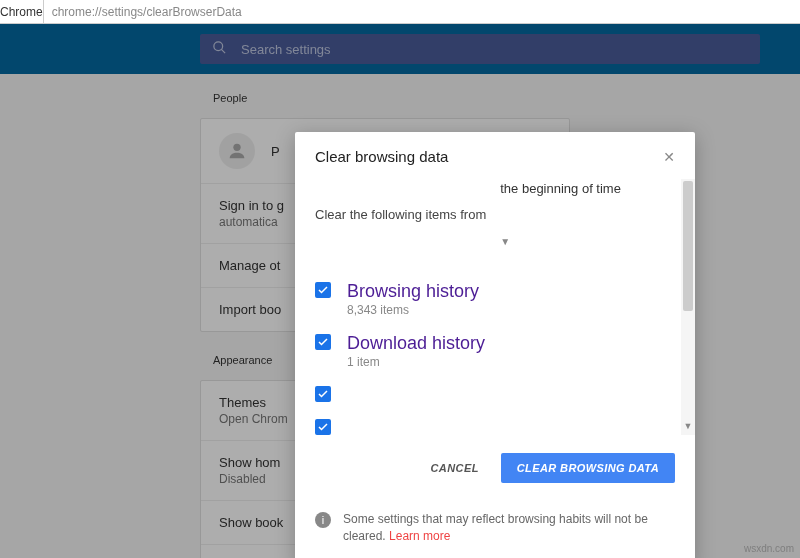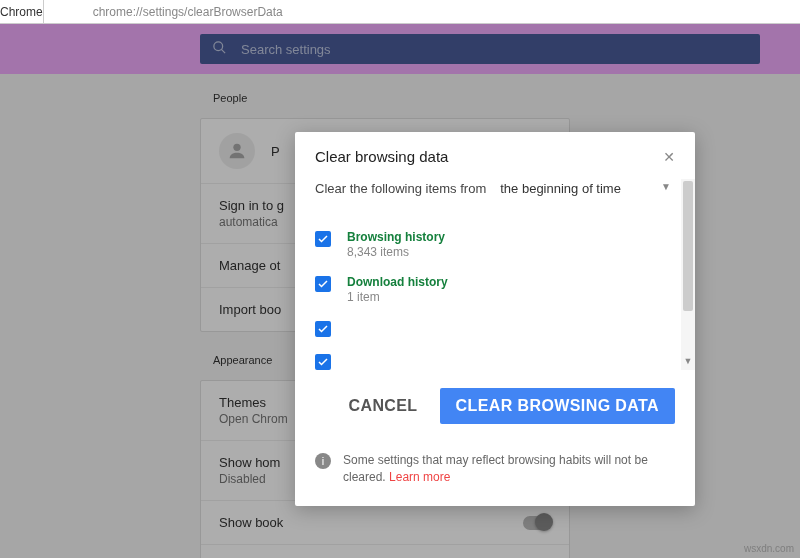--- a/index.html
+++ b/index.html
@@ -1,25 +1,25 @@
 <!DOCTYPE html>
 <html><head>
   <meta charset="utf-8">
   <style>
     * { margin: 0; padding: 0; box-sizing: border-box; font-family: Arial, sans-serif; }
     body { width: 800px; height: 558px; overflow: hidden; background: #f5f5f5; position: relative; }
     
     .addressbar { height: 24px; background: #fff; border-bottom: 1px solid #ccc; display: flex; align-items: center; font-size: 12px; }
     .addressbar .label { padding: 0 0; color: #333; border-right: 1px solid #ccc; height: 100%; display: flex; align-items: center; }
-    .addressbar .url { padding: 0 8px; color: #888; margin-left: 41px; }
+    .addressbar .url { padding: 0 8px; color: #888; }
     
     .page { position: relative; height: 534px; }
     .overlay { position: absolute; inset: 0; background: rgba(0,0,0,0.32); z-index: 5; }
     
-    .searchbar { height: 50px; background: #f0abfc; display: flex; align-items: center; padding-left: 200px; }
+    .searchbar { height: 50px; background: #0369a1; display: flex; align-items: center; padding-left: 200px; }
     .searchbar .input { background: #4A5C9A; height: 30px; width: 560px; border-radius: 2px; display: flex; align-items: center; padding: 0 12px; color: #BFC7E0; font-size: 13px; gap: 14px; }
     
     .content { padding: 18px 0 0 200px; width: 570px; }
     .section-title { font-size: 11px; color: #333; margin: 0 0 14px 13px; font-weight: normal; }
     
     .card { background: #fff; border: 1px solid #e0e0e0; border-radius: 2px; margin-bottom: 22px; }
     .row { padding: 14px 18px; border-bottom: 1px solid #eee; display: flex; align-items: center; justify-content: space-between; }
     .row:last-child { border-bottom: none; }
     .row .left { display: flex; align-items: center; gap: 16px; }
     .row .title { font-size: 13px; color: #333; }
@@ -36,31 +36,31 @@
     .dialog-header { display: flex; justify-content: space-between; align-items: center; padding: 16px 20px 14px; }
     .dialog-header h2 { font-size: 15px; font-weight: 400; color: #222; }
     .dialog-header .x { color: #888; cursor: pointer; font-size: 14px; }
     
     .dialog-body { padding: 0 20px 0 20px; position: relative; }
     .dialog-body .scroll { position:absolute; right:0; top:0; bottom:0; width:14px; background:#f5f5f5; }
     .dialog-body .scroll .thumb { position:absolute; left:2px; right:2px; top:2px; height:130px; background:#ccc; border-radius:2px; }
     .dialog-body .scroll .arr { position:absolute; left:0; right:0; height:14px; font-size:9px; text-align:center; color:#888; }
     
     .prompt-row { display: flex; align-items: center; gap: 14px; font-size: 13px; color: #444; margin-bottom: 24px; }
-    .time-select { display:flex; gap:40px; font-size:13px; color:#333; border-bottom: none; padding: 2px 0; }
+    .time-select { display:flex; gap:40px; font-size:13px; color:#333; border-bottom: none; padding: 2px 0; flex-direction: column; }
     .time-select .arrow { color:#888; font-size:10px; }
     
     .opt { display: flex; gap: 16px; padding: 8px 0; }
     .cb { width: 16px; height: 16px; border: 2px solid #1a73e8; border-radius: 2px; background:#1a73e8; display:flex; align-items:center; justify-content:center; flex-shrink:0; margin-top:1px; }
     .cb svg { width:12px; height:12px; }
-    .opt .txt .t { font-size: 12px; color: #15803d; font-weight: bold; }
+    .opt .txt .t { font-size: 18px; color: #4c1d95; }
     .opt .txt .s { font-size: 12px; color: #888; margin-top:1px; }
     
     .dialog-actions { display:flex; justify-content:flex-end; gap:6px; padding: 18px 20px 16px; }
-    .btn { font-size: 16px; font-weight: 600; padding: 9px 16px; border-radius: 2px; cursor:pointer; letter-spacing: 0.4px; }
+    .btn { font-size: 11px; font-weight: 600; padding: 9px 16px; border-radius: 2px; cursor:pointer; letter-spacing: 0.4px; font-style: italic; }
     .btn-cancel { color: #555; }
     .btn-primary { background:#4285f4; color:#fff; }
     
     .dialog-footer { display:flex; gap:12px; padding: 12px 20px 20px; align-items:flex-start; }
     .info-icon { width:16px; height:16px; border-radius:50%; background:#888; color:#fff; font-size:11px; display:flex; align-items:center; justify-content:center; flex-shrink:0; margin-top:1px; }
     .dialog-footer .msg { font-size: 12px; color: #666; line-height: 1.4; }
     .dialog-footer .lm { color:#ef4444; }
     
     .wm { position:absolute; bottom:4px; right:6px; font-size:10px; color:#bbb; z-index:2; }
   </style>

